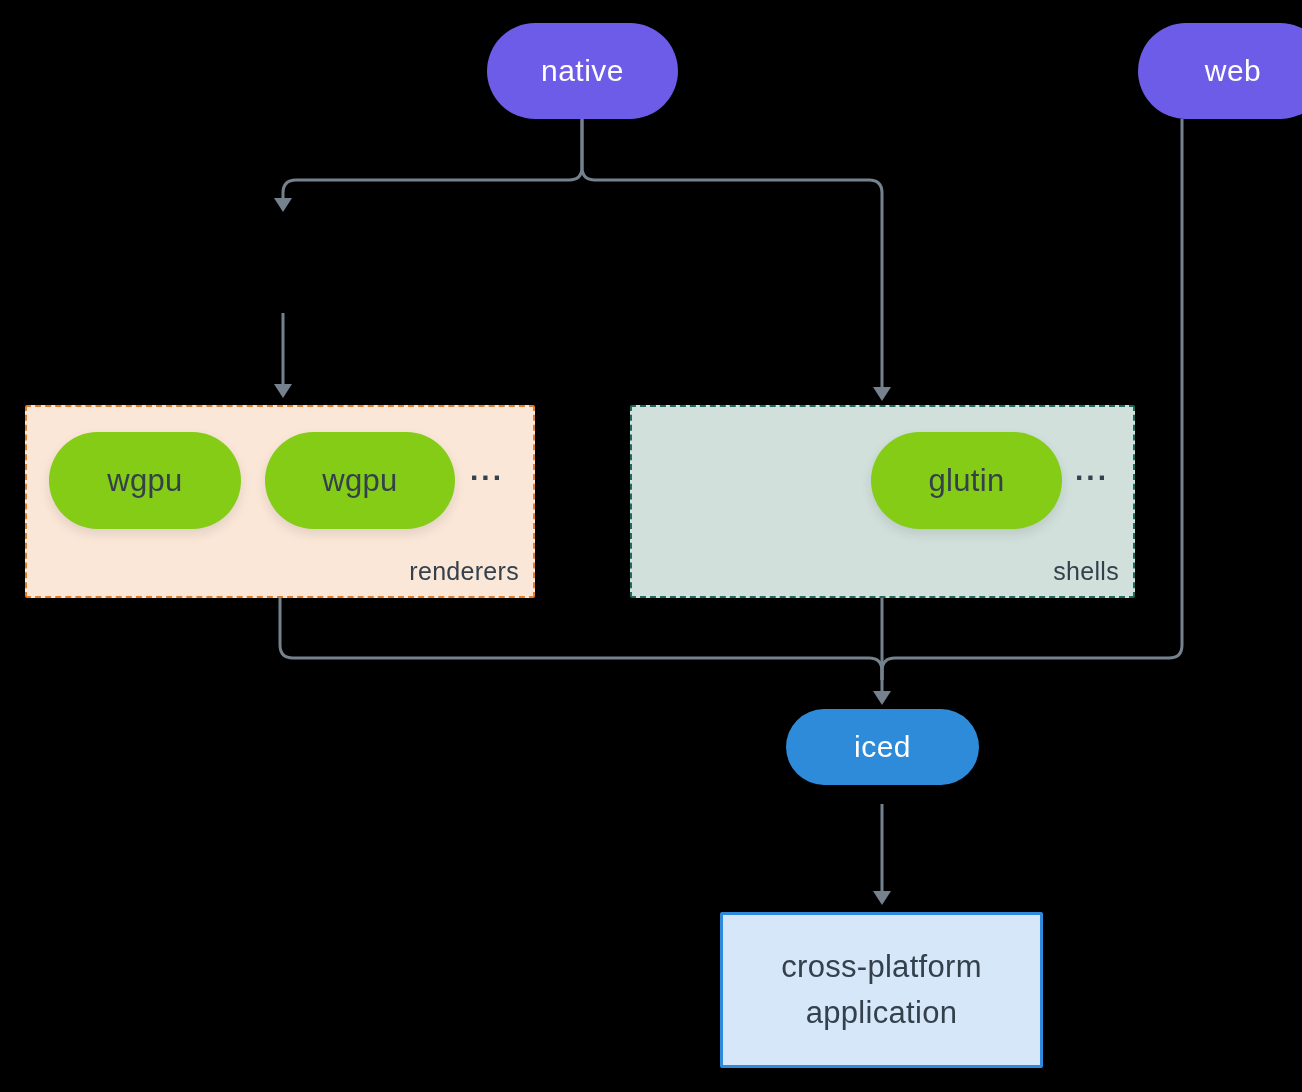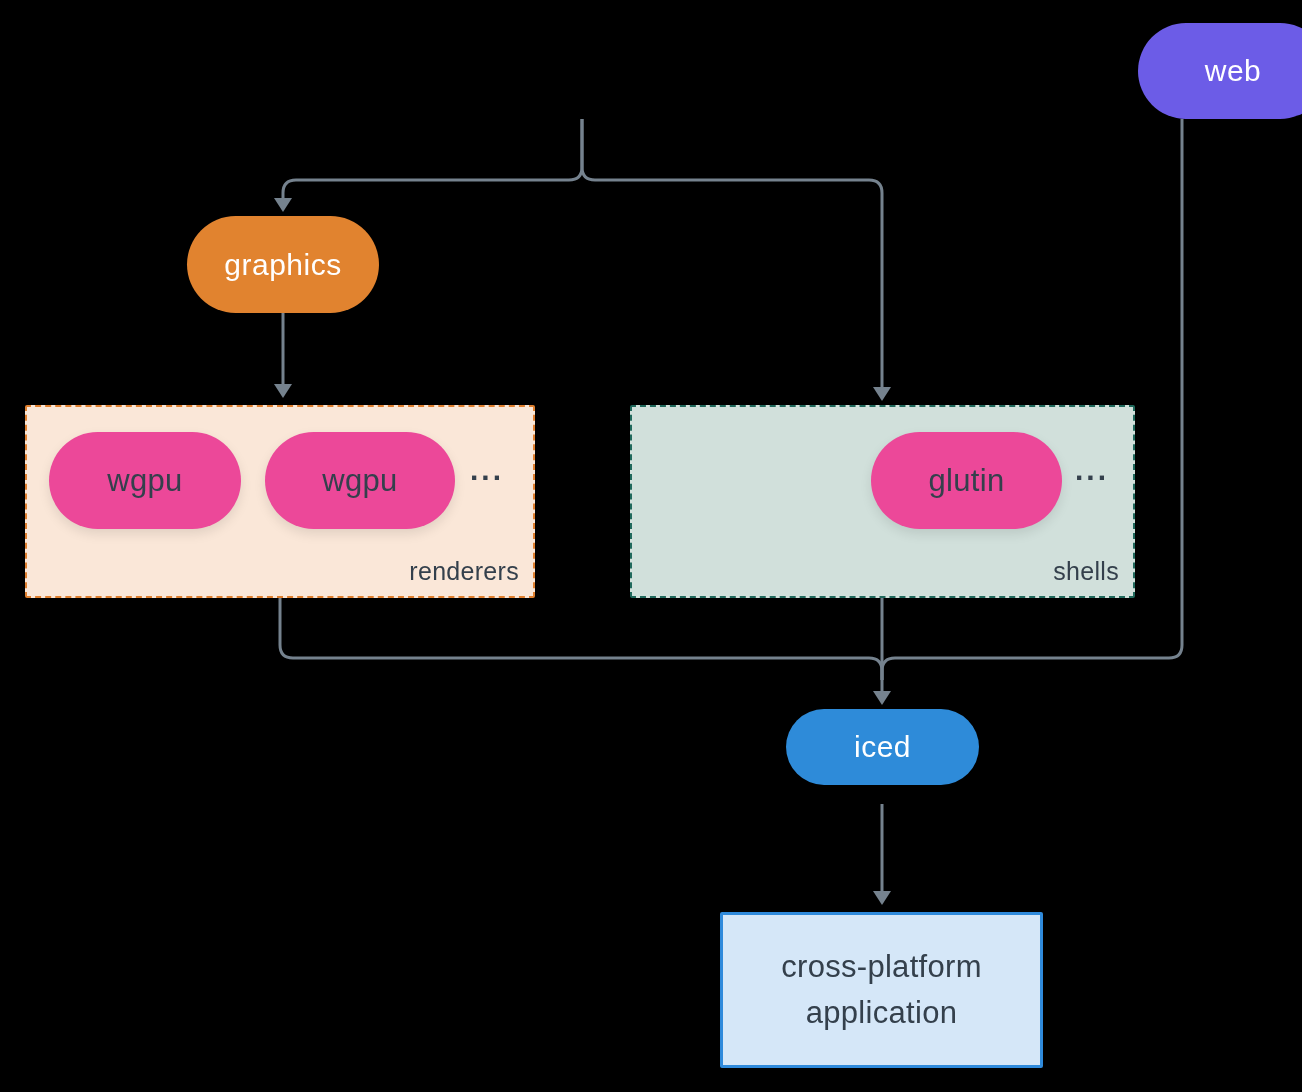--- a/index.html
+++ b/index.html
@@ -17,21 +17,21 @@
   .pill.native,.pill.web{background:#6C5CE7;}
   .pill.graphics{background:#E1832F;}
   .pill.iced{background:#2E8BD9;}
   .group{
     position:absolute;border:2px dashed;border-radius:2px;box-sizing:border-box;
   }
   .group.renderers{background:#FAE7D8;border-color:#E0802F;}
   .group.shells{background:#D1E0DB;border-color:#20695C;}
   .item-pill{
     position:absolute;display:flex;align-items:center;justify-content:center;
-    border-radius:999px;background:#ec4899;color:#34404C;font-size:31px;
+    border-radius:999px;background:#84cc16;color:#34404C;font-size:31px;
     letter-spacing:0.3px;box-shadow:0 5px 12px rgba(0,0,0,0.10);
   }
   .ellipsis{
     position:absolute;color:#34404C;font-size:30px;font-weight:700;
     letter-spacing:3px;width:60px;text-align:center;
   }
   .group-label{
     position:absolute;right:14px;bottom:10px;color:#34404C;font-size:25px;
     letter-spacing:0.3px;
   }
@@ -85,28 +85,28 @@
   </div>
 
   <div class="group shells" style="left:630px;top:405px;width:505px;height:193px;">
     <div class="item-pill" style="left:239px;top:25px;width:191px;height:97px;">
       <span>glutin</span>
     </div>
     <div class="ellipsis" style="left:430px;top:46px;">...</div>
     <div class="group-label">shells</div>
   </div>
 
+  <div class="pill native" style="left:487px;top:23px;width:191px;height:96px;">
+    <span>native</span>
+  </div>
 
   <div class="pill web" style="left:1138px;top:23px;width:190px;height:96px;">
     <span>web</span>
   </div>
 
-  <div class="pill graphics" style="left:187px;top:216px;width:192px;height:97px;">
-    <span>graphics</span>
-  </div>
 
   <div class="pill iced" style="left:786px;top:709px;width:193px;height:76px;">
     <span>iced</span>
   </div>
 
   <div class="app-box" style="left:720px;top:912px;width:323px;height:156px;">
     <div class="app-label">cross-platform application</div>
   </div>
 
 </div>

